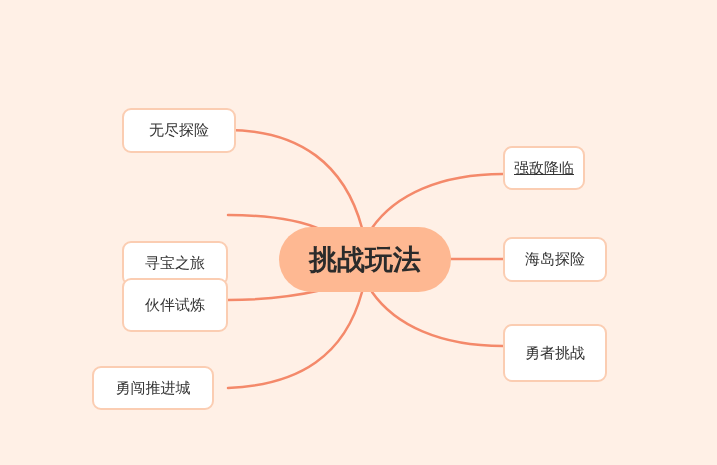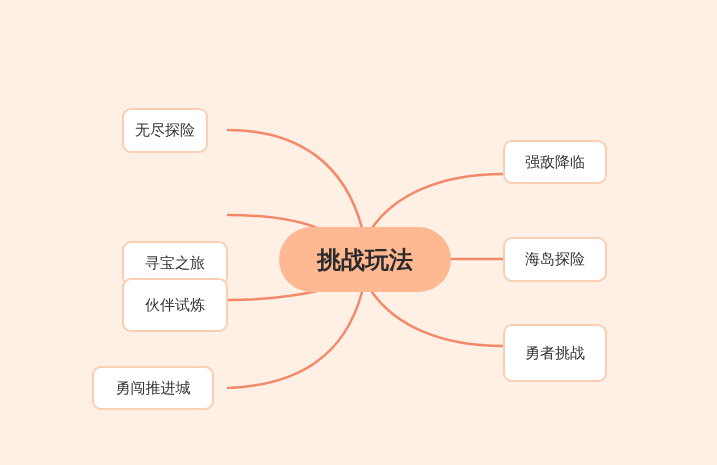--- a/index.html
+++ b/index.html
@@ -3,21 +3,21 @@
 <meta charset="utf-8">
 <style>
   html, body { margin:0; padding:0; }
   body { width:717px; height:465px; background:#FFF0E6; position:relative; overflow:hidden;
          font-family:"DejaVu Sans","Liberation Sans",sans-serif; }
   svg.links { position:absolute; left:0; top:0; width:717px; height:465px; }
   .node { position:absolute; box-sizing:border-box; background:#FFFFFF; border:2px solid #FBCDB2;
           border-radius:9px; display:flex; align-items:center; justify-content:center;
           font-size:15px; color:#333333; cursor:pointer; }
   .center { position:absolute; box-sizing:border-box; background:#FEB892; border-radius:33px;
-            display:flex; align-items:center; justify-content:center; font-size:24px; font-weight:bold;
+            display:flex; align-items:center; justify-content:center; font-size:28px; font-weight:bold;
             color:#2B2B2B; cursor:pointer; }
 </style>
 </head>
 <body>
 
 <svg class="links" viewBox="0 0 717 465">
   <g fill="none" stroke="#F4896A" stroke-width="2.5" stroke-linecap="round">
     <path d="M228,130 C300,130 345,165 362,228"></path>
     <path d="M228,215 C270,215 300,220 322,230"></path>
     <path d="M228,300 C270,300 300,295 322,290"></path>
@@ -25,34 +25,34 @@
     <path d="M503,174 C440,174 395,195 372,228"></path>
     <path d="M451,259 L503,259"></path>
     <path d="M503,346 C440,346 395,325 372,292"></path>
   </g>
 </svg>
 
 <div class="center" style="left:279px;top:227px;width:172px;height:65px;">
   <span>挑战玩法</span>
 </div>
 
-<div class="node" style="left:122px;top:108px;width:86px;height:45px;">
+<div class="node" style="left:122px;top:108px;width:114px;height:45px;">
   <span>无尽探险</span>
 </div>
 <div class="node" style="left:122px;top:193px;width:106px;height:45px;margin-top:48px;">
   <span>寻宝之旅</span>
 </div>
 <div class="node" style="left:122px;top:278px;width:106px;height:54px;">
   <span>伙伴试炼</span>
 </div>
 <div class="node" style="left:92px;top:366px;width:122px;height:44px;">
   <span>勇闯推进城</span>
 </div>
 
-<div class="node" style="left:503px;top:140px;width:104px;height:44px;">
+<div class="node" style="left:503px;top:146px;width:82px;height:44px;text-decoration:underline;">
   <span>强敌降临</span>
 </div>
 <div class="node" style="left:503px;top:237px;width:104px;height:45px;">
   <span>海岛探险</span>
 </div>
 <div class="node" style="left:503px;top:324px;width:104px;height:58px;">
   <span>勇者挑战</span>
 </div>
 
 </body></html>

